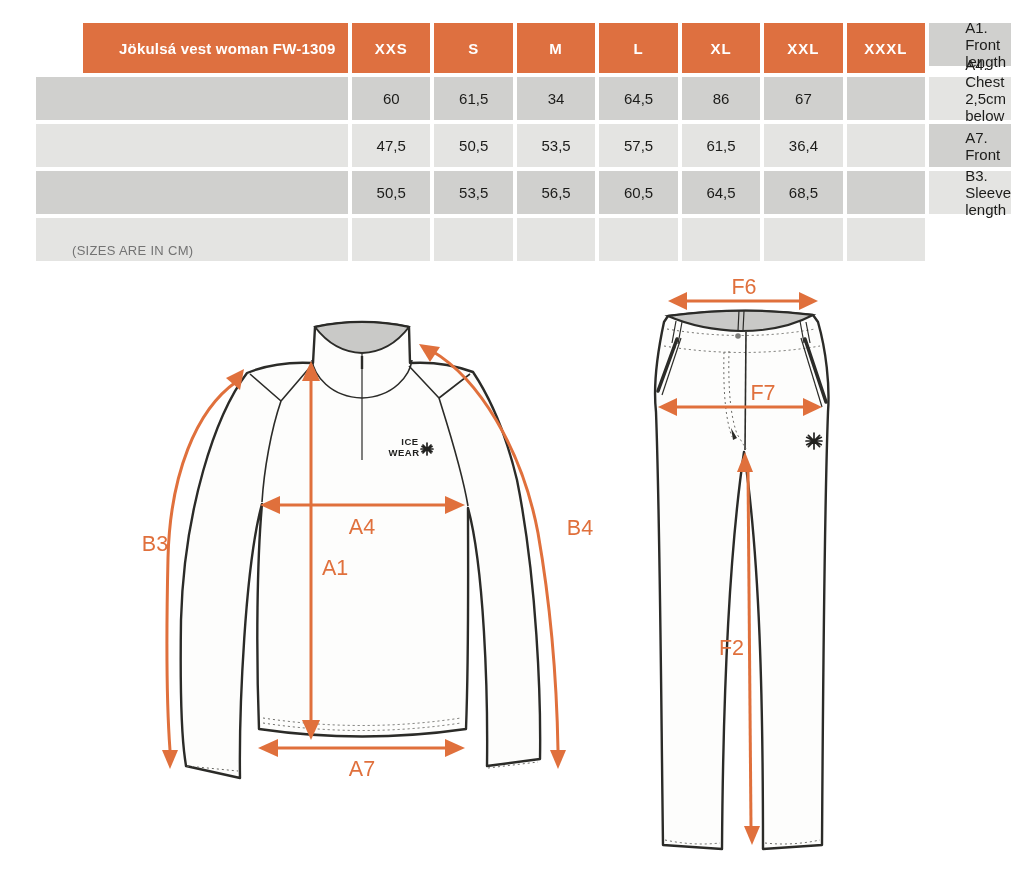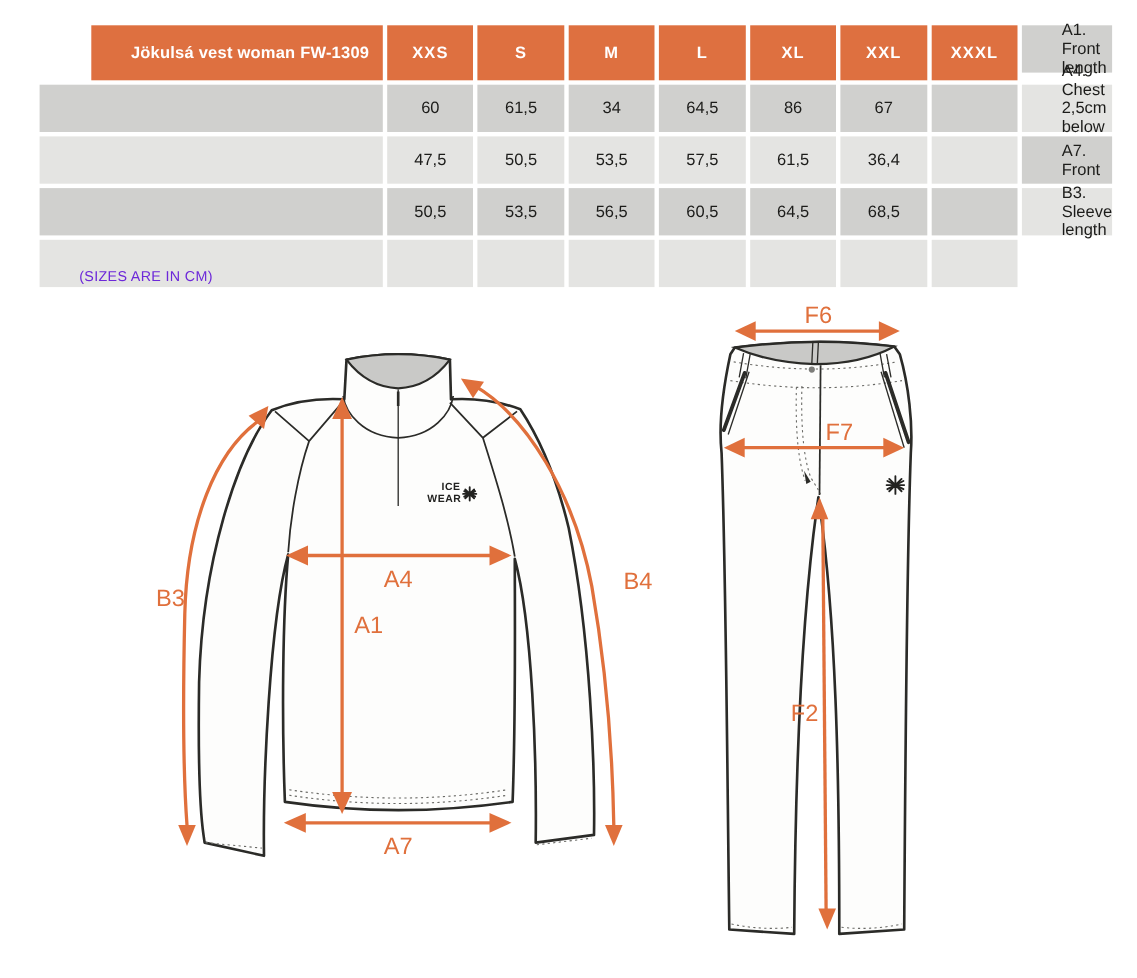--- a/index.html
+++ b/index.html
@@ -10,21 +10,21 @@
     grid-template-columns:312px repeat(8,1fr);gap:4px;}
   .th{background:#DE7040;color:#ffffff;font-weight:bold;font-size:15px;height:50px;
     display:flex;align-items:center;justify-content:center;letter-spacing:1px;}
   .th.title{justify-content:flex-start;padding-left:36px;letter-spacing:.2px;margin-left:47px;}
   .cell{height:43px;display:flex;align-items:center;justify-content:center;
     font-size:15px;color:#1c1c1a;}
   .cell.label{justify-content:flex-start;padding-left:36px;}
   .cell.dark{background:#D0D0CE;}
   .cell.light{background:#E4E4E2;}
 
-  .note{position:absolute;left:72px;top:243px;font-size:13px;color:#6d28d9;letter-spacing:.3px;}
+  .note{position:absolute;left:72px;top:243px;font-size:13px;color:#737373;letter-spacing:.3px;}
 
   .top-svg{position:absolute;left:130px;top:293px;}
   .pants-svg{position:absolute;left:640px;top:275px;}
 
   .garment{fill:#FDFDFC;stroke:#2B2B28;stroke-width:2.4;stroke-linejoin:round;}
   .seam{fill:none;stroke:#2B2B28;stroke-width:1.6;}
   .thin{fill:none;stroke:#2B2B28;stroke-width:1.2;}
   .stitch{fill:none;stroke:#6a6a66;stroke-width:1;stroke-dasharray:2 3;}
   .gray{fill:#C9C9C7;stroke:#2B2B28;stroke-width:2;}
   .meas{fill:none;stroke:#E0703C;stroke-width:3;}

